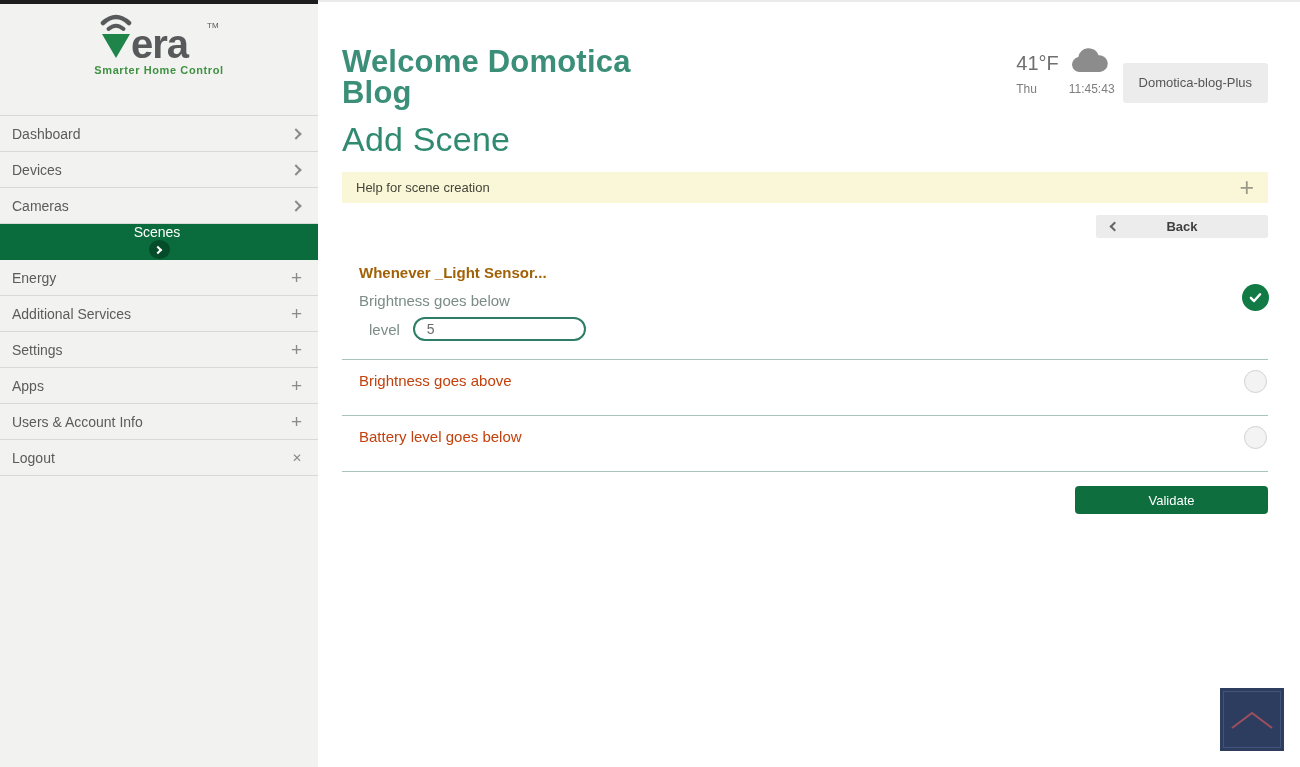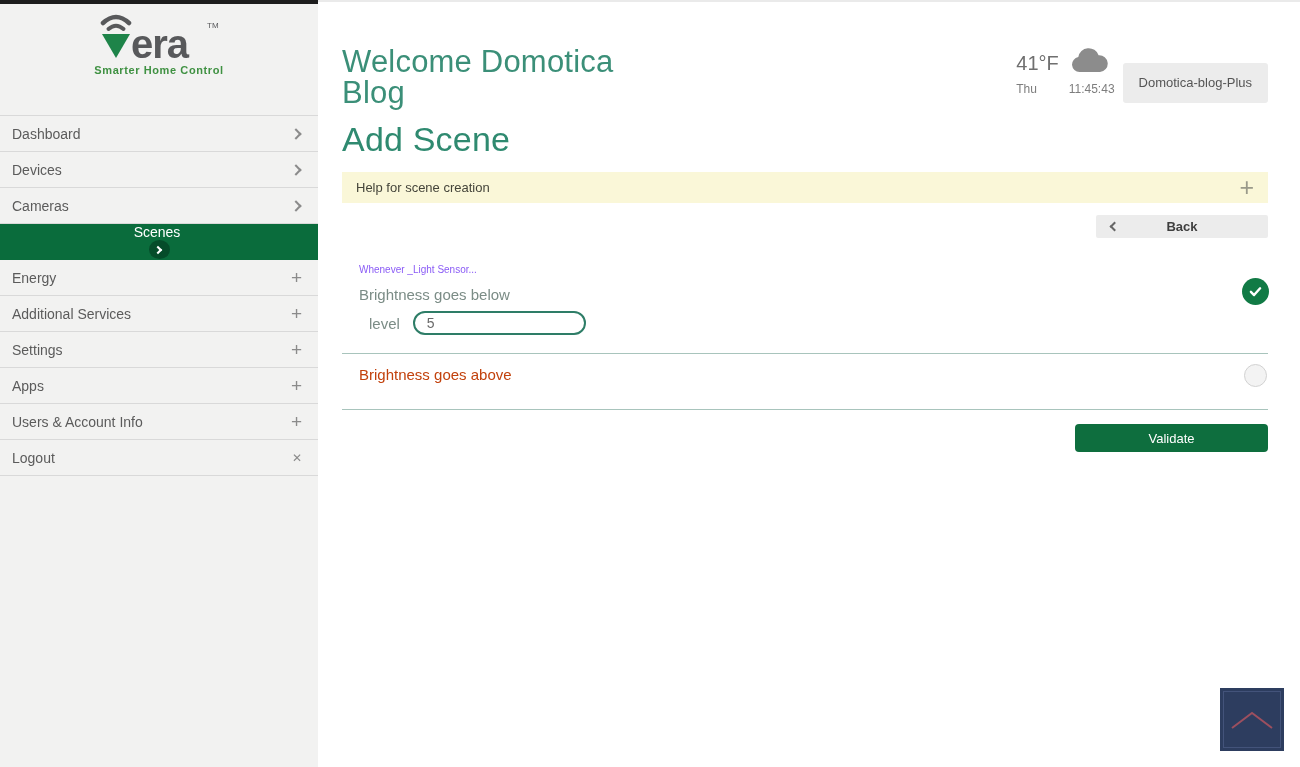--- a/index.html
+++ b/index.html
@@ -39,21 +39,21 @@
   .plus-ic { font-size:19px; font-weight:300; color:#8b8b8b; line-height:1; }
   .x-ic { font-size:12px; font-weight:bold; color:#8b8b8b; }
 
   
   .main {
     margin-left:318px; height:767px; border-top:2px solid #eaeaea;
     padding:0 32px 0 24px; position:relative; background:#ffffff;
   }
   .header-row { display:flex; justify-content:space-between; padding-top:44px; }
   .welcome-title {
-    font-size:31px; line-height:1.0; font-weight:400; color:#3b8f78; width:310px;
+    font-size:31px; line-height:1.0; font-weight:700; color:#3b8f78; width:310px;
     letter-spacing:0.2px;
   }
   .header-right { display:flex; align-items:flex-start; }
   .weather { display:grid; grid-template-columns:auto auto; column-gap:10px; row-gap:4px; margin-top:2px; margin-right:8px; }
   .weather-temp { font-size:20px; color:#6f6f6f; font-weight:300; align-self:center; }
   .weather-cloud { align-self:center; }
   .weather-day, .weather-time { font-size:12px; color:#7d7d7d; }
   .device-pill {
     margin-top:17px; height:40px; line-height:40px; padding:0 16px;
     background:#ececec; border-radius:3px; font-size:13px; color:#555555; cursor:pointer;
@@ -72,21 +72,21 @@
     position:relative; width:172px; height:23px; background:#ececec; border:none;
     border-radius:2px; font-size:13px; font-weight:bold; color:#3f3f3f; cursor:pointer;
     font-family:inherit;
   }
   .back-chev {
     position:absolute; left:15px; top:8px; width:7px; height:7px;
     border-top:2px solid #666666; border-right:2px solid #666666; transform:rotate(-135deg);
   }
 
   .scene-section { margin-top:26px; }
-  .trigger-title { font-size:10px; font-weight:400; color:#8b5cf6; padding-left:17px; }
+  .trigger-title { font-size:15px; font-weight:700; color:#a16207; padding-left:17px; }
 
   .option { position:relative; border-bottom:1px solid #a8c4bc; }
   .option-active { padding:11px 0 18px 17px; }
   .option-label { font-size:15px; color:#7b8c86; }
   .field-row { display:flex; align-items:center; margin-top:8px; padding-left:10px; }
   .field-label { font-size:15px; color:#7b8c86; margin-right:13px; }
   .level-input {
     width:173px; height:24px; border:2px solid #2e7d67; border-radius:13px;
     padding:0 12px; font-size:14px; color:#6a6a6a; outline:none; background:#ffffff;
     font-family:inherit;
@@ -221,20 +221,24 @@
           <polyline points="5.5,12.5 10,17 18.5,7.5" fill="none" stroke="#ffffff" stroke-width="3.4" stroke-linecap="round" stroke-linejoin="round"></polyline>
         </svg>
       </span>
     </div>
 
     <div class="option option-disabled">
       <div class="option-label">Brightness goes above</div>
       <span class="radio-empty"></span>
     </div>
 
+    <div class="option option-disabled">
+      <div class="option-label">Battery level goes below</div>
+      <span class="radio-empty"></span>
+    </div>
 
     <div class="validate-row">
       <button class="validate-btn">Validate</button>
     </div>
   </div>
 
   <div class="scroll-top">
     <svg width="48" height="22" viewBox="0 0 48 22">
       <polyline points="4,19 24,4 44,19" fill="none" stroke="#9c4f5f" stroke-width="2"></polyline>
     </svg>

